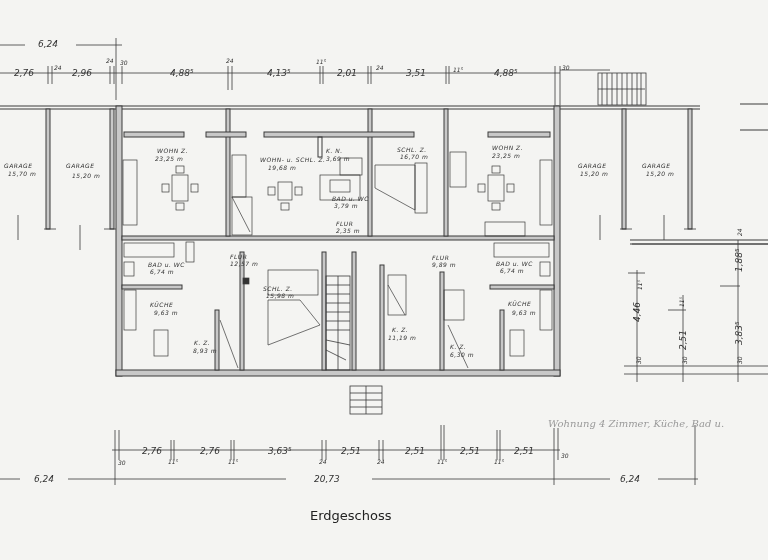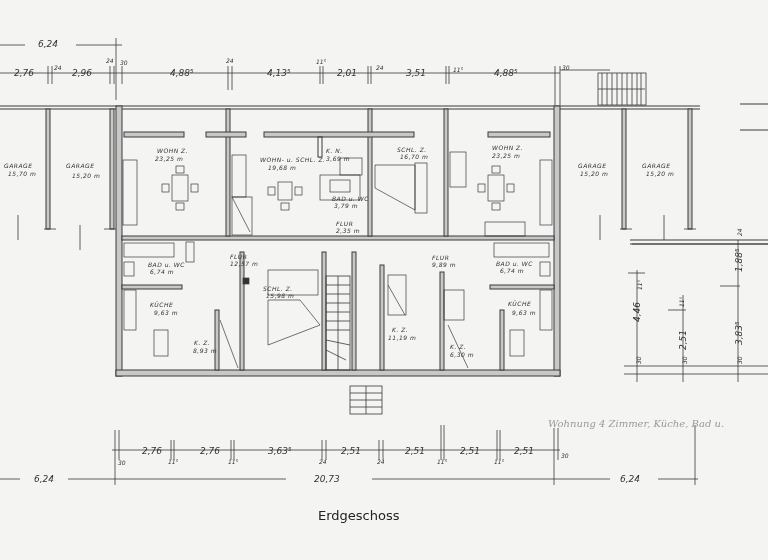--- a/index.html
+++ b/index.html
@@ -2,21 +2,21 @@
 <html><head>
 <meta charset="utf-8">
 <style>
   html, body { margin:0; padding:0; }
   body { width:768px; height:560px; background:#f4f4f2; position:relative; overflow:hidden; font-family:"DejaVu Sans", sans-serif; }
   #plan { position:absolute; left:0; top:0; width:768px; height:560px; }
   .dim { font-family:"DejaVu Sans", sans-serif; font-style:italic; font-size:9px; fill:#333; }
   .dims { font-size:6px; }
   .room { font-family:"DejaVu Sans", sans-serif; font-style:italic; font-size:6px; fill:#333; letter-spacing:0.5px; }
   .caption { position:absolute; left:0; width:768px; top:508px; text-align:center; font-family:"DejaVu Sans", sans-serif; font-size:13px; color:#222; padding-left:0; }
-  .caption span { position:absolute; left:318px; }
+  .caption span { position:absolute; left:310px; }
   .note { font-family:"DejaVu Serif", serif; font-style:italic; font-size:10px; fill:#9a9a9a; }
 </style>
 </head>
 <body>
 
 <svg id="plan" viewBox="0 0 768 560" xmlns="http://www.w3.org/2000/svg">
   <g stroke="#3a3a3a" fill="none" stroke-width="0.8">
 
     <g>
       <line x1="0" y1="45" x2="25" y2="45"></line>

